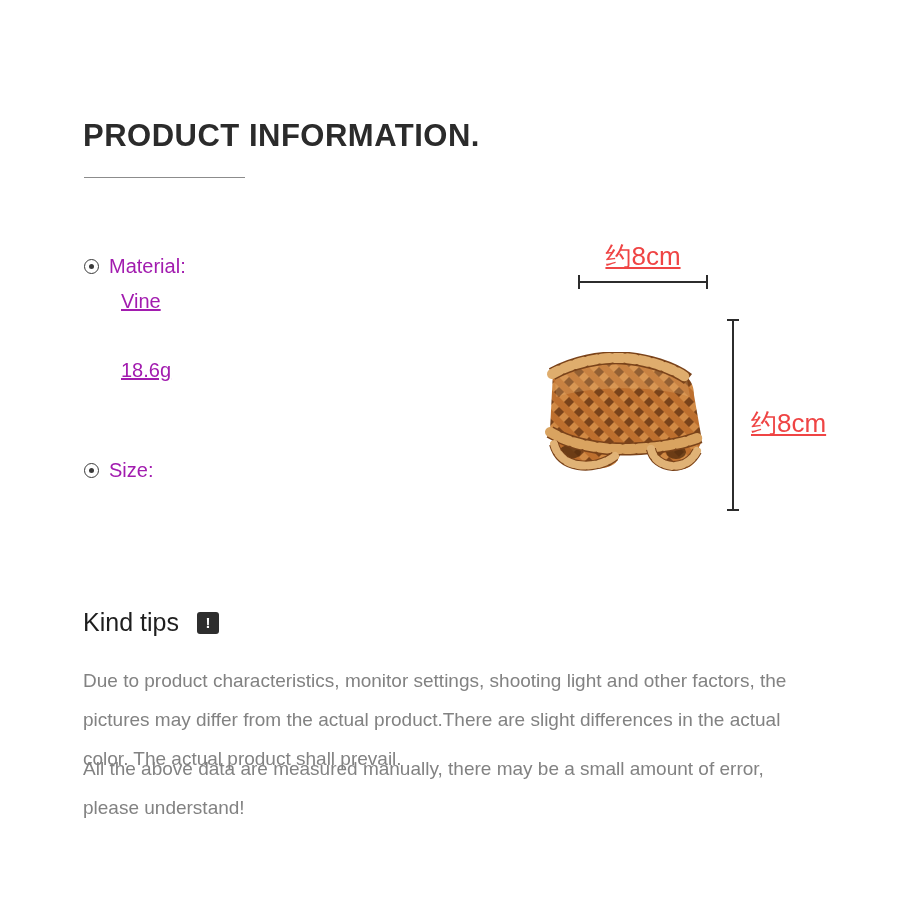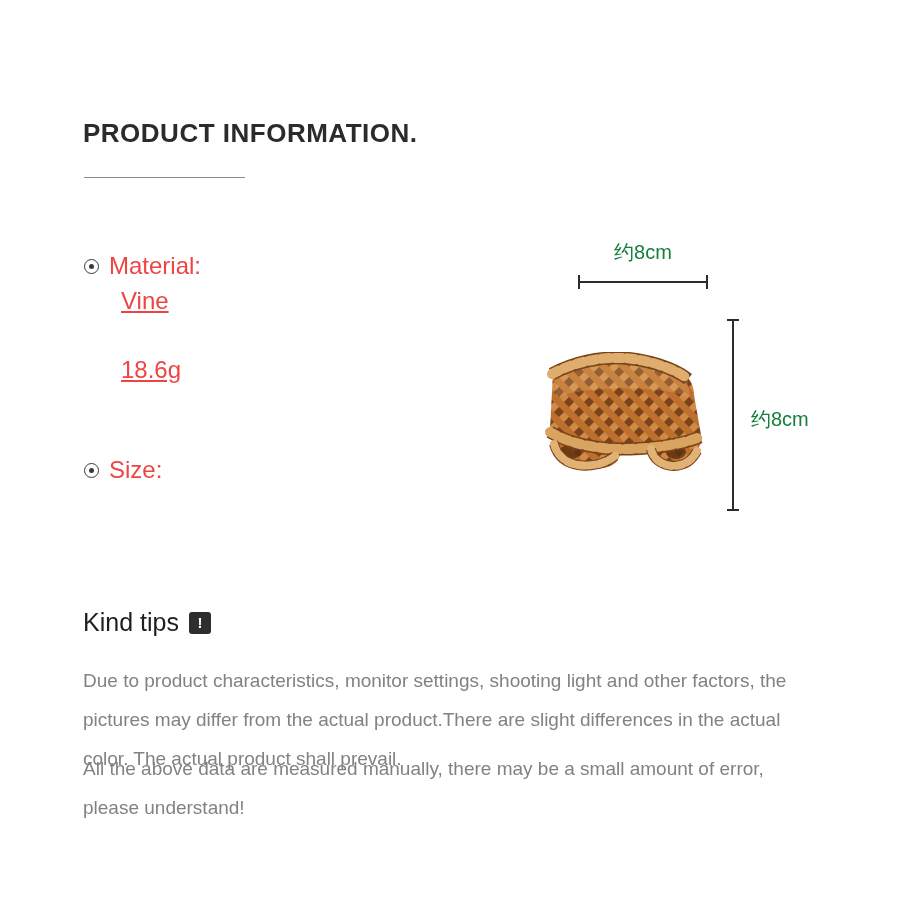--- a/index.html
+++ b/index.html
@@ -2,51 +2,51 @@
 <html><head>
 <meta charset="utf-8">
 <style>
   html,body { margin:0; padding:0; background:#fff; }
   .page {
     position:relative; width:900px; height:900px; background:#ffffff;
     font-family:"Liberation Sans", sans-serif; overflow:hidden;
   }
   .title {
     position:absolute; left:83px; top:118px; margin:0;
-    font-size:26px; font-weight:bold; color:#2b2b2b; letter-spacing:0.5px;
+    font-size:31px; font-weight:bold; color:#2b2b2b; letter-spacing:0.5px;
   }
   .title-underline {
     position:absolute; left:84px; top:177px; width:161px; height:1px; background:#8c8c8c;
   }
-  .spec { position:absolute; left:84px; color:#ef4444; font-size:24px; }
+  .spec { position:absolute; left:84px; color:#a21caf; font-size:20px; }
   #spec-0 { top:249px; } #spec-1 { top:352px; } #spec-2 { top:453px; }
   .spec-row { display:flex; align-items:center; gap:10px; height:34px; }
   .bullet {
     width:13px; height:13px; border:1.6px solid #3a3a3a; border-radius:50%;
     display:flex; align-items:center; justify-content:center; flex:0 0 auto;
   }
   .bullet-dot { width:5px; height:5px; background:#3a3a3a; border-radius:50%; }
   .spec-value { margin-left:37px; line-height:34px; margin-top:1px;text-decoration:underline; }
   #spec-2 .spec-value { margin-top:3px; }
 
-  .dim-label { position:absolute; font-size:20px; color:#15803d; }
+  .dim-label { position:absolute; font-size:26px; color:#ef4444;text-decoration:underline; }
   #dim-w-label { left:578px; top:239px; width:130px; text-align:center; }
   #dim-h-label { left:751px; top:406px; }
   .hline { position:absolute; left:578px; top:281px; width:130px; height:2px; background:#2c2c2c; }
   .hline .tick { position:absolute; top:-6px; width:2px; height:14px; background:#2c2c2c; }
   .tick-l { left:0; } .tick-r { right:0; }
   .vline { position:absolute; left:732px; top:319px; width:2px; height:192px; background:#2c2c2c; }
   .vline .tick { position:absolute; left:-5px; width:12px; height:2px; background:#2c2c2c; }
   .tick-t { top:0; } .tick-b { bottom:0; }
 
   .product { position:absolute; left:540px; top:352px; width:170px; height:122px; }
 
   .tips-heading {
     position:absolute; left:83px; top:608px; font-size:25px; color:#1e1e1e;
-    display:flex; align-items:center; gap:10px;
+    display:flex; align-items:center; gap:18px;
   }
   .excl {
     width:22px; height:22px; background:#2e2e2e; color:#ffffff; border-radius:3px;
     display:flex; align-items:center; justify-content:center;
     font-size:15px; font-weight:bold;
   }
   .tip {
     position:absolute; left:83px; width:730px; margin:0;
     font-size:19px; line-height:39px; color:#828282;
   }

